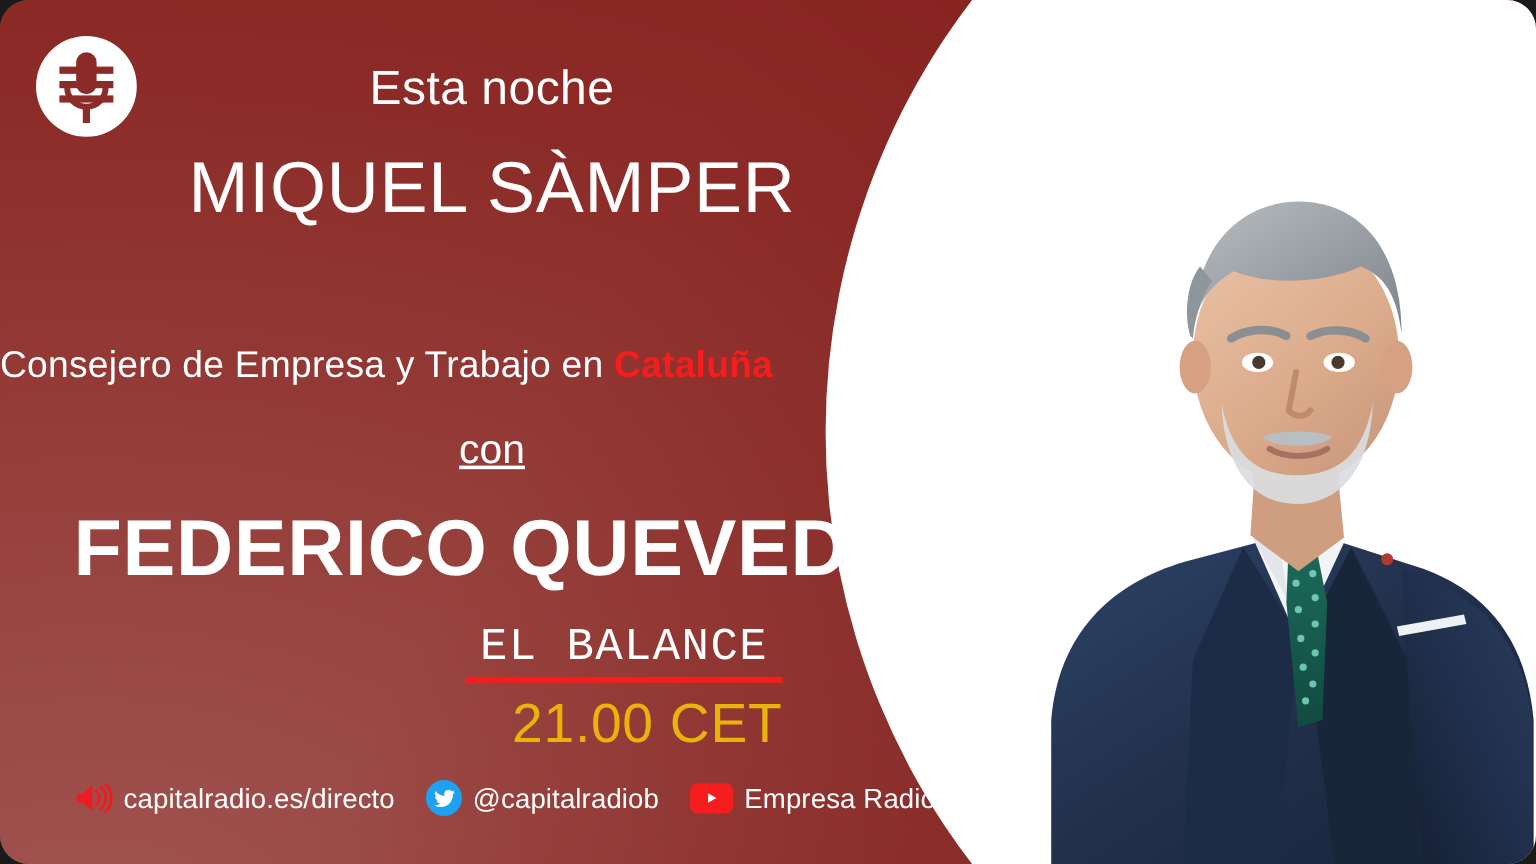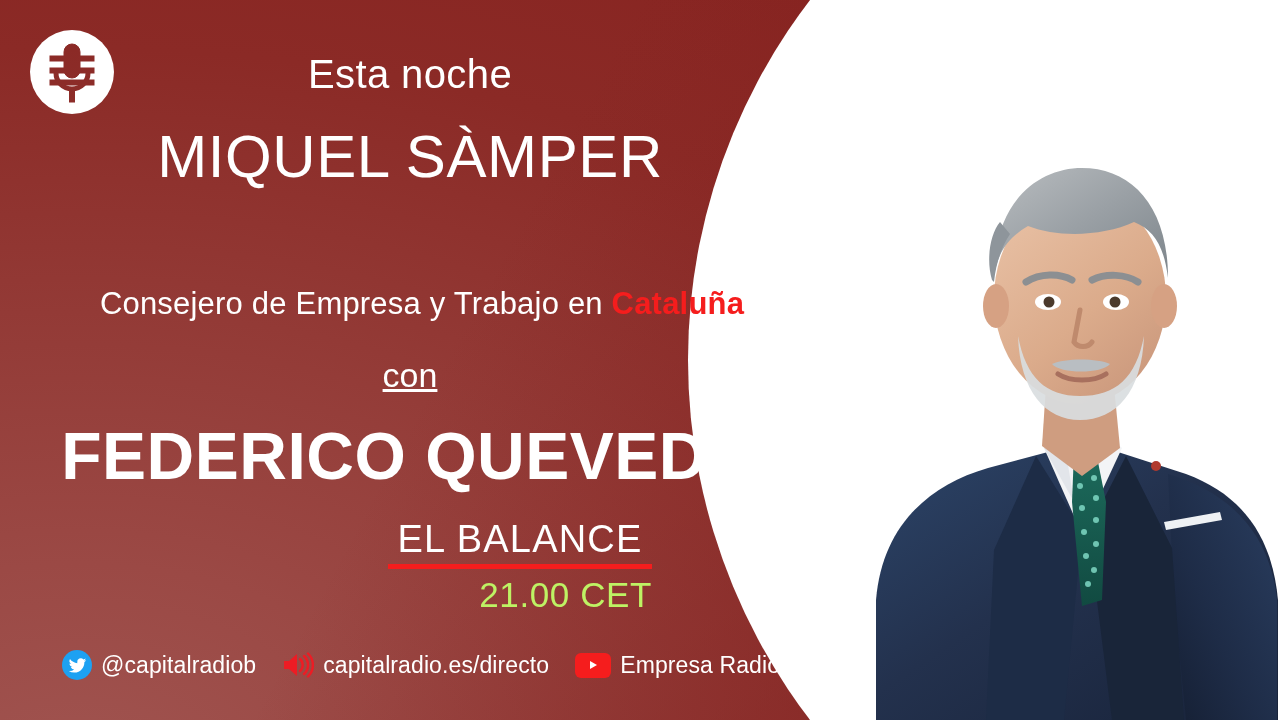--- a/index.html
+++ b/index.html
@@ -7,20 +7,21 @@
     padding: 0;
     background: #1a1a1a;
   }
   #poster {
     position: relative;
     width: 1280px;
     height: 720px;
     overflow: hidden;
     font-family: "Liberation Sans", sans-serif;
     background: #953c38;
+    border-radius: 24px;
   }
 
   
   .bg-base {
     position: absolute;
     inset: 0;
     background:
       radial-gradient(120% 135% at 6% 108%, #a05450 0%, #9b4945 22%, #933a36 48%, #8b2a26 75%, #872320 100%);
   }
   .bg-topright {
@@ -64,23 +65,22 @@
     letter-spacing: 0.4px;
   }
   .guest-name {
     left: 0; top: 122px;
     width: 820px;
     text-align: center;
     font-size: 60px;
     letter-spacing: 0.6px;
   }
   .role-line {
-    left: 12px; top: 286px;
-    width: 820px;
-    text-align: center;
+    left: 0; top: 286px;
+    width: 820px;
     font-size: 31px;
     letter-spacing: 0.2px;
   }
   .role-line .hl {
     color: #f51d1d;
     font-weight: 700;
   }
   .con-word {
     left: 0; top: 356px;
     width: 820px;
@@ -104,31 +104,32 @@
     top: 520px;
     width: 264px;
   }
   .program-title {
     color: #ffffff;
     font-size: 38px;
     text-align: center;
     letter-spacing: 1.2px;
     line-height: 1.05;
     white-space: nowrap;
+    font-family: Liberation Mono, monospace;
   }
   .program-rule {
     margin-top: 4px;
     height: 5px;
     width: 100%;
     background: #f51d1d;
   }
   .program-time {
     margin-top: 6px;
-    color: #bef264;
-    font-size: 35px;
+    color: #eab308;
+    font-size: 46px;
     text-align: right;
     letter-spacing: 0.6px;
     white-space: nowrap;
   }
 
   
   .footer {
     position: absolute;
     left: 62px;
     top: 650px;
@@ -293,41 +294,41 @@
 
   <div class="program-block">
     <div class="program-title">EL BALANCE</div>
     <div class="program-rule"></div>
     <div class="program-time">21.00 CET</div>
   </div>
 
   <div class="footer">
 
     <div class="f-item">
-      <span class="icon-tw">
-        <svg width="19" height="19" viewBox="0 0 24 24" xmlns="http://www.w3.org/2000/svg">
-          <path fill="#ffffff" d="M23 4.9c-.8.4-1.7.6-2.6.8a4.6 4.6 0 0 0 2-2.5c-.9.5-1.9.9-2.9 1.1A4.5 4.5 0 0 0 11.7 8c0 .4 0 .7.1 1A12.8 12.8 0 0 1 2.5 3.9a4.5 4.5 0 0 0 1.4 6c-.7 0-1.4-.2-2-.5 0 2.2 1.5 4 3.6 4.4-.6.2-1.3.2-2 .1a4.5 4.5 0 0 0 4.2 3.1A9 9 0 0 1 1 18.9a12.7 12.7 0 0 0 6.9 2c8.3 0 12.8-6.9 12.8-12.8v-.6c.9-.6 1.7-1.5 2.3-2.6z"></path>
-        </svg>
-      </span>
-      <span class="f-label">@capitalradiob</span>
-    </div>
-
-    <div class="f-item">
       <span class="icon-speaker">
         <svg width="32" height="30" viewBox="0 0 32 30" xmlns="http://www.w3.org/2000/svg">
           <path fill="#ed1c24" d="M2 11 h5 L15 4 v22 L7 19 H2 Z"></path>
           <path d="M18 9 a8 8 0 0 1 0 12" stroke="#ed1c24" stroke-width="2.4" fill="none" stroke-linecap="round"></path>
           <path d="M22 6 a12 12 0 0 1 0 18" stroke="#ed1c24" stroke-width="2.4" fill="none" stroke-linecap="round"></path>
           <path d="M26 3.5 a16 16 0 0 1 0 23" stroke="#ed1c24" stroke-width="2.4" fill="none" stroke-linecap="round"></path>
         </svg>
       </span>
       <span class="f-label">capitalradio.es/directo</span>
     </div>
 
     <div class="f-item">
+      <span class="icon-tw">
+        <svg width="19" height="19" viewBox="0 0 24 24" xmlns="http://www.w3.org/2000/svg">
+          <path fill="#ffffff" d="M23 4.9c-.8.4-1.7.6-2.6.8a4.6 4.6 0 0 0 2-2.5c-.9.5-1.9.9-2.9 1.1A4.5 4.5 0 0 0 11.7 8c0 .4 0 .7.1 1A12.8 12.8 0 0 1 2.5 3.9a4.5 4.5 0 0 0 1.4 6c-.7 0-1.4-.2-2-.5 0 2.2 1.5 4 3.6 4.4-.6.2-1.3.2-2 .1a4.5 4.5 0 0 0 4.2 3.1A9 9 0 0 1 1 18.9a12.7 12.7 0 0 0 6.9 2c8.3 0 12.8-6.9 12.8-12.8v-.6c.9-.6 1.7-1.5 2.3-2.6z"></path>
+        </svg>
+      </span>
+      <span class="f-label">@capitalradiob</span>
+    </div>
+
+    <div class="f-item">
       <span class="icon-yt">
         <svg width="12" height="12" viewBox="0 0 12 12" xmlns="http://www.w3.org/2000/svg">
           <path fill="#ffffff" d="M3 2 L10 6 L3 10 Z"></path>
         </svg>
       </span>
       <span class="f-label">Empresa Radio</span>
     </div>
 
   </div>
 

